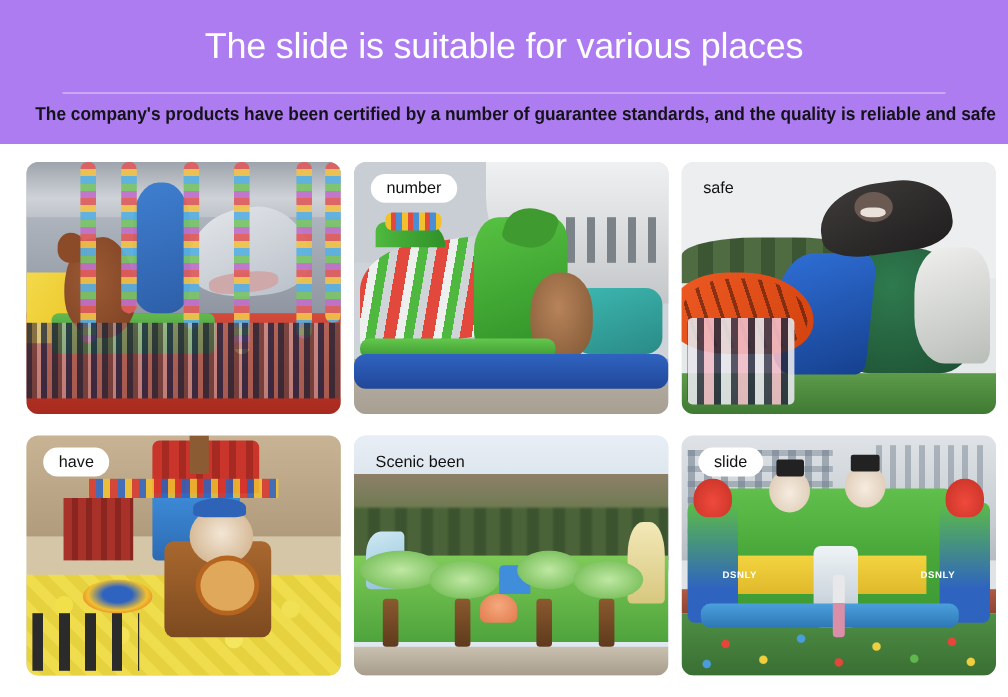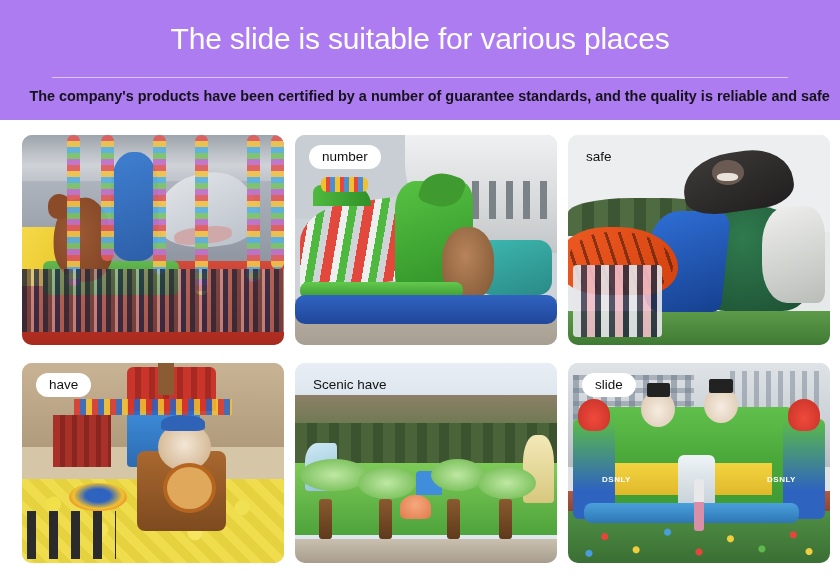--- a/index.html
+++ b/index.html
@@ -407,21 +407,21 @@
         <div class="pinkdome"></div>
         <div class="canopy t1"></div>
         <div class="canopy t2"></div>
         <div class="canopy t3"></div>
         <div class="canopy t4"></div>
         <div class="trunk tr1"></div>
         <div class="trunk tr2"></div>
         <div class="trunk tr3"></div>
         <div class="trunk tr4"></div>
       </div>
-      <div class="label plain">Scenic have</div>
+      <div class="label plain">Scenic been</div>
     </div>
 
     <div class="card c6">
       <div class="photo">
         <div class="bldg"></div>
         <div class="bldg-win"></div>
         <div class="bldg-win2"></div>
         <div class="runway"></div>
         <div class="turf6"></div>
         <div class="castle6"></div>

